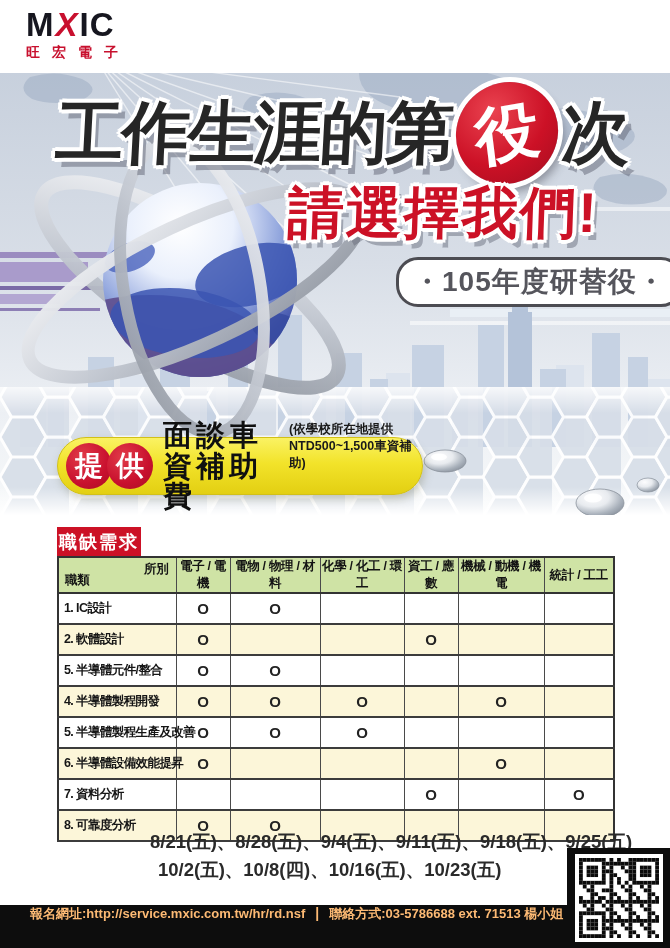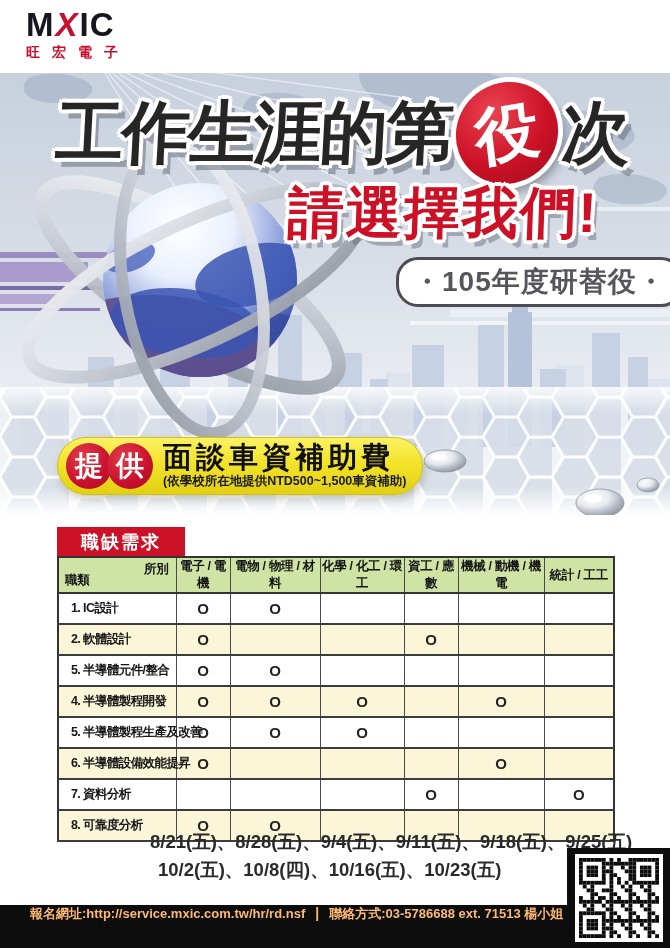--- a/index.html
+++ b/index.html
@@ -44,41 +44,41 @@
   
   .pill{position:absolute;top:437px;left:57px;width:364px;height:56px;z-index:3;
      background:linear-gradient(180deg,#faf263 0%,#f2e32a 45%,#e3cf12 100%);
      border:1px solid #d2c018;border-radius:30px;display:flex;align-items:center;
      box-shadow:2px 4px 8px rgba(120,120,90,.35);}
   .pill-tag{display:flex;margin-left:8px;}
   .pill-tag .tag-c{width:46px;height:46px;border-radius:50%;
      background:radial-gradient(circle at 35% 30%,#e13b48,#c8102e 60%,#a80e22);
      color:#fff;font-size:28px;font-weight:bold;display:flex;align-items:center;justify-content:center;}
   .pill-tag .tag-c + .tag-c{margin-left:-5px;}
-  .pill-body{margin-left:10px;display:flex;flex-direction:column;justify-content:flex-end;}
+  .pill-body{margin-left:10px;display:flex;flex-direction:row;justify-content:flex-end;}
   .pill-title{font-size:29px;font-weight:bold;color:#101010;letter-spacing:4px;line-height:1.05;}
   .pill-note{font-size:12.5px;font-weight:bold;color:#1a1a1a;margin-top:1px;}
 
   
   .sec-label{position:absolute;z-index:3;background:#cc1126;color:#fff;font-weight:bold;
-     font-size:18px;padding:3px 24px;letter-spacing:2px;white-space:nowrap;}
+     font-size:18px;padding:3px 2px;letter-spacing:2px;white-space:nowrap;}
   .jobs-label{top:527px;left:57px;}
   .jobs-table{position:absolute;top:556px;left:57px;z-index:3;border-collapse:collapse;
      table-layout:fixed;width:556px;background:#fff;}
   .jobs-table th,.jobs-table td{border:1px solid #4a4a4a;padding:0;}
   .jobs-table{border:2px solid #333;}
   .jobs-table thead th{background:#cfe3a5;font-size:12.5px;font-weight:bold;color:#141414;
      height:33px;letter-spacing:-0.3px;border-bottom:2px solid #333;}
   .corner{position:relative;
      background:#cfe3a5 linear-gradient(to bottom right,transparent calc(50% - 1px),
         #5a5a5a calc(50% - 1px),#5a5a5a calc(50% + 0.5px),transparent calc(50% + 0.5px));}
   .corner .c-top{position:absolute;top:3px;right:7px;font-size:12.5px;}
   .corner .c-bot{position:absolute;bottom:3px;left:6px;font-size:12.5px;}
   .jobs-table tbody th{font-size:12.5px;font-weight:bold;color:#161616;text-align:left;
-     padding-left:12px;height:29px;letter-spacing:-0.6px;white-space:nowrap;}
+     padding-left:5px;height:29px;letter-spacing:-0.6px;white-space:nowrap;}
   .jobs-table tbody td{text-align:center;font-size:15px;color:#222;font-weight:bold;}
   .jobs-table tbody tr{border-bottom:2px solid #3c3c3c;}
   .jobs-table tbody tr.alt th,.jobs-table tbody tr.alt td{background:#fcf6d9;}
 
   
   .sched-label{top:827px;left:57px;font-size:19px;}
   .sched-lines{position:absolute;top:828px;left:150px;width:480px;z-index:3;}
   .sched-line{font-size:18.5px;font-weight:bold;color:#2a2a2a;line-height:28px;white-space:nowrap;}
   .sched-line.indent{margin-left:8px;}
 

